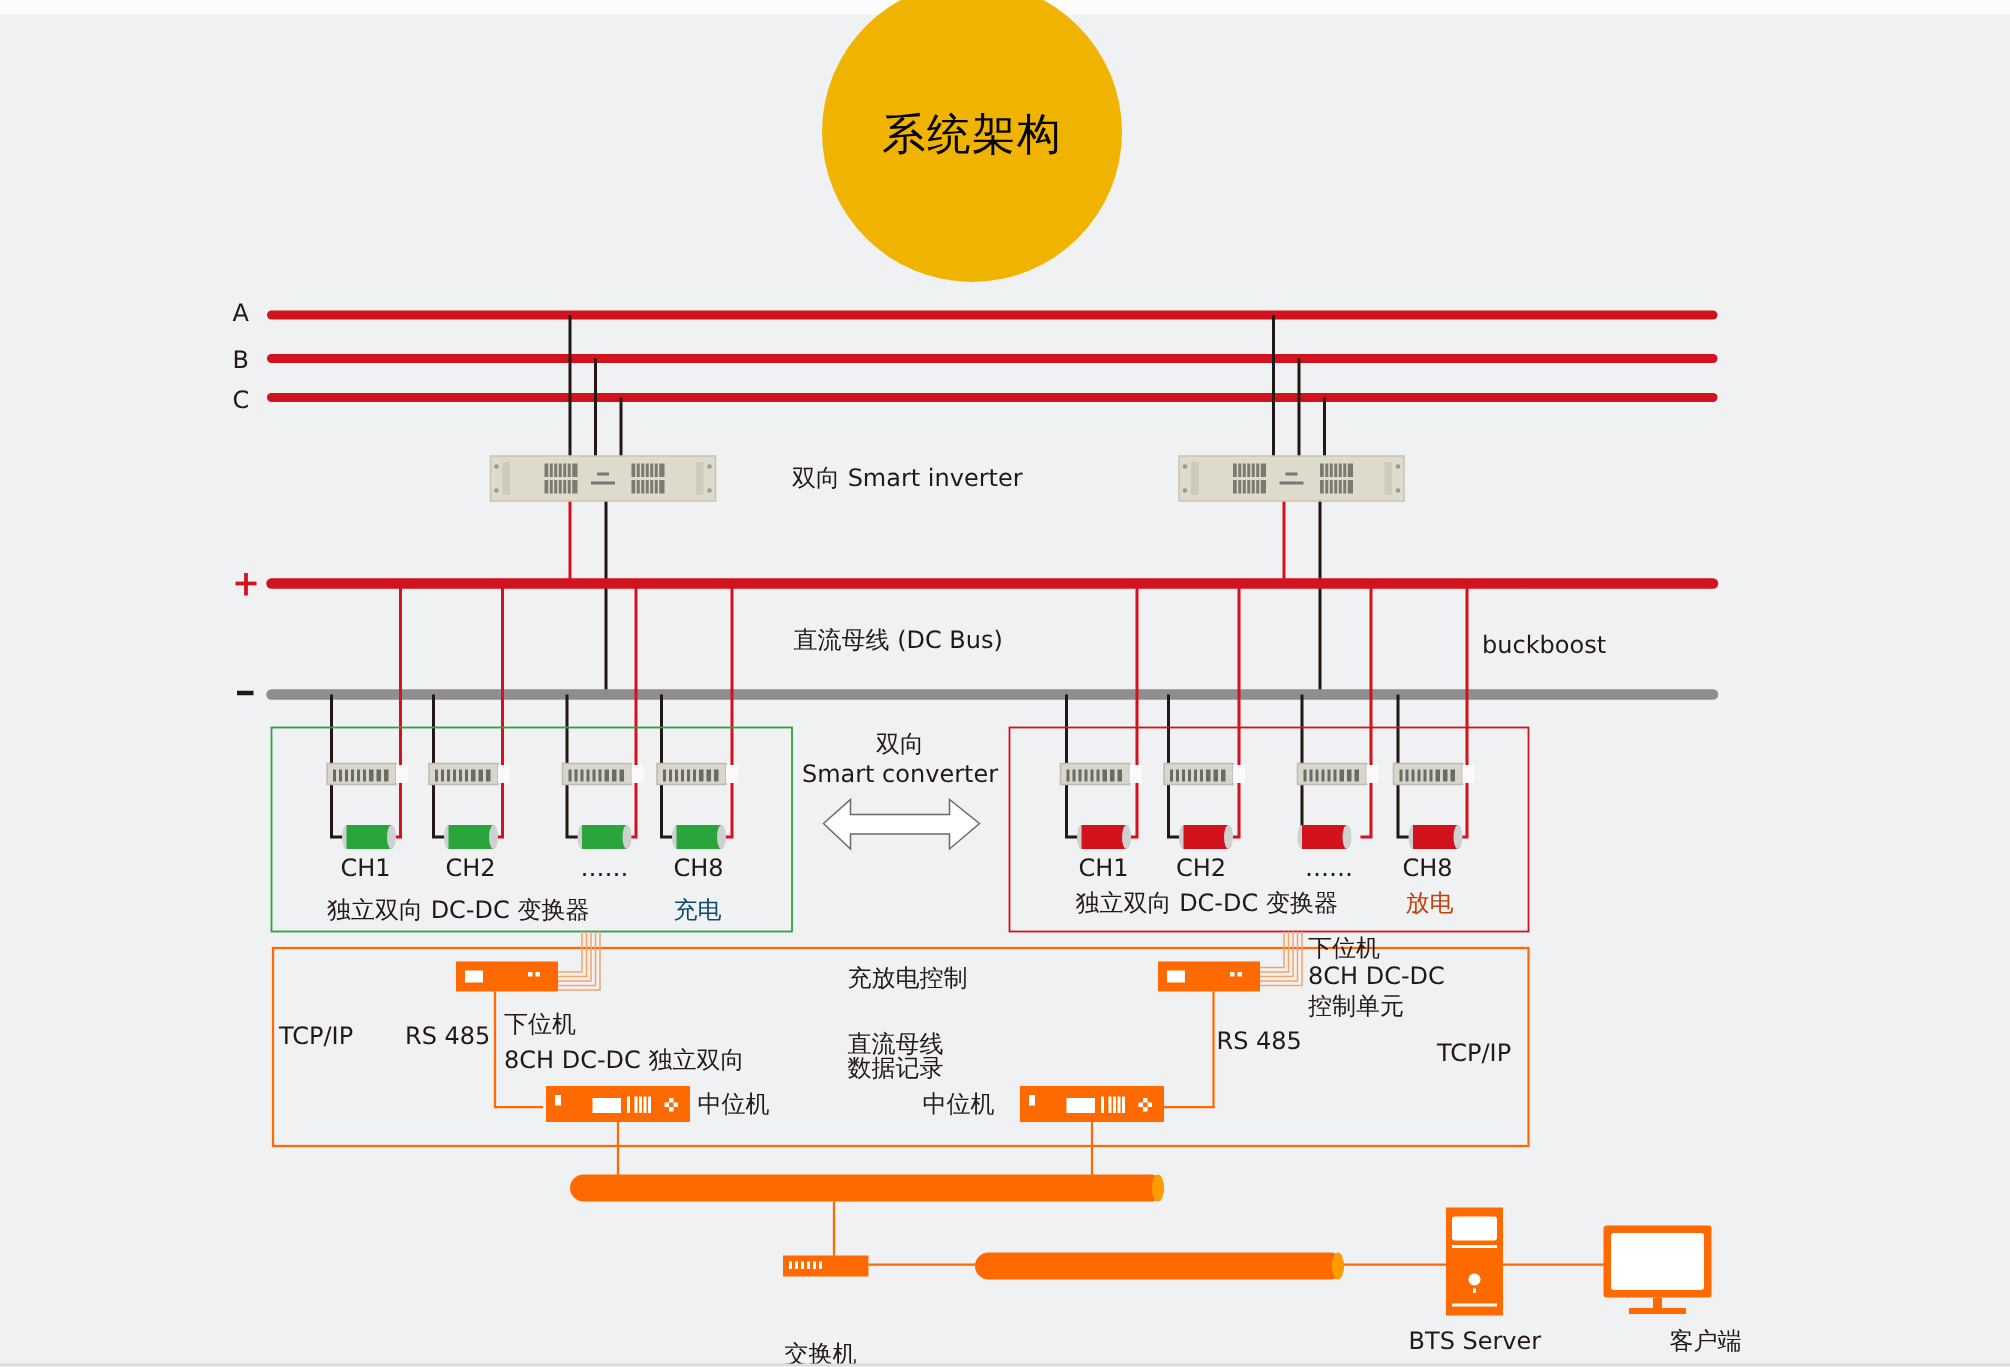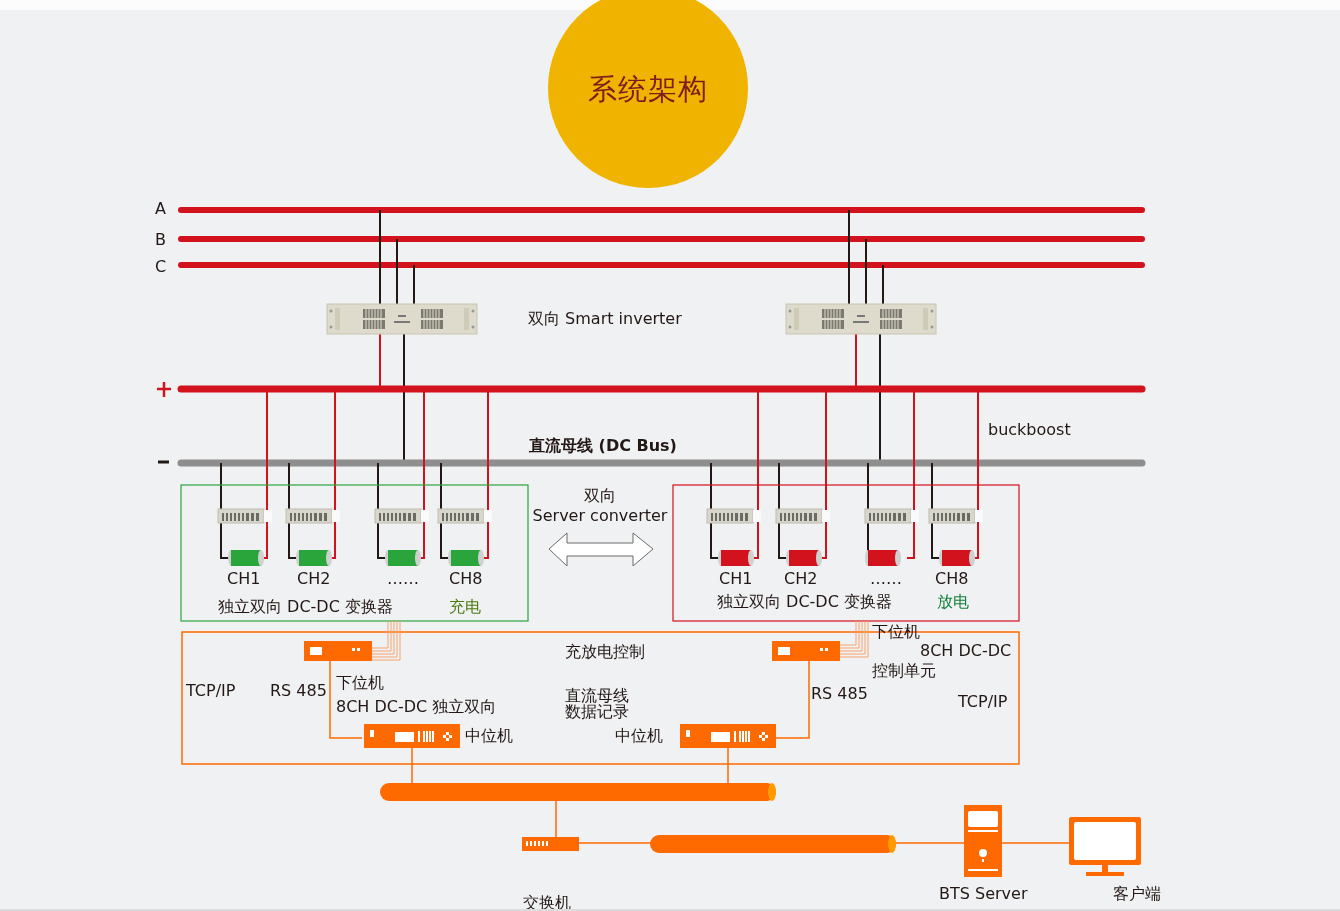--- a/index.html
+++ b/index.html
@@ -4,23 +4,23 @@
 <style>
   html, body { margin:0; padding:0; }
   body { width:1340px; height:911px; background:#f0f1f3; position:relative; overflow:hidden;
          font-family:"DejaVu Sans","Liberation Sans",sans-serif; color:#231815; }
   .topstrip { position:absolute; left:0; top:0; width:1340px; height:10px; background:#fcfcfc; }
   .bottomline { position:absolute; left:0; top:909px; width:1340px; height:2px; background:#dcdcdc; }
   svg { position:absolute; left:0; top:0; }
   .lbl { position:absolute; white-space:nowrap; font-size:16px; line-height:20px; }
   .title-circle { position:absolute; left:548px; top:-12px; width:200px; height:200px; border-radius:50%;
                   background:#f0b400; display:flex; align-items:center; justify-content:center; }
-  .title-text { color:#7f1d1d; font-size:29px; letter-spacing:1px; margin-top:4px; }
-  .green { color:#4d7c0f; }
-  .red { color:#15803d; }
+  .title-text { color:#000000; font-size:29px; letter-spacing:1px; margin-top:4px; }
+  .green { color:#0c4a6e; }
+  .red { color:#c2410c; }
   .center { text-align:center; }
 </style>
 </head>
 <body>
 
 <div class="topstrip"></div>
 
 <svg width="1340" height="911">
   <defs>
     <g id="inverter">
@@ -246,25 +246,25 @@
 
 <div class="title-circle">
   <span class="title-text">系统架构</span>
 </div>
 
 <span class="lbl" style="left:155px;top:199px;">A</span>
 <span class="lbl" style="left:155px;top:230px;">B</span>
 <span class="lbl" style="left:155px;top:257px;">C</span>
 
 <span class="lbl" style="left:528px;top:309px;">双向 Smart inverter</span>
-<span class="lbl" style="left:529px;top:436px;font-weight:bold;">直流母线 (DC Bus)</span>
+<span class="lbl" style="left:529px;top:417px;">直流母线 (DC Bus)</span>
 <span class="lbl" style="left:988px;top:420px;">buckboost</span>
 
 <div class="lbl center" style="left:530px;top:486px;width:140px;">双向</div>
-<div class="lbl center" style="left:520px;top:506px;width:160px;">Server converter</div>
+<div class="lbl center" style="left:520px;top:506px;width:160px;">Smart converter</div>
 
 <span class="lbl" style="left:227px;top:569px;">CH1</span>
 <span class="lbl" style="left:297px;top:569px;">CH2</span>
 <span class="lbl" style="left:387px;top:569px;">……</span>
 <span class="lbl" style="left:449px;top:569px;">CH8</span>
 <span class="lbl" style="left:218px;top:597px;">独立双向 DC-DC 变换器</span>
 <span class="lbl green" style="left:449px;top:597px;">充电</span>
 
 <span class="lbl" style="left:719px;top:569px;">CH1</span>
 <span class="lbl" style="left:784px;top:569px;">CH2</span>
@@ -277,21 +277,21 @@
 <span class="lbl" style="left:270px;top:681px;">RS 485</span>
 <span class="lbl" style="left:336px;top:673px;">下位机</span>
 <span class="lbl" style="left:336px;top:697px;">8CH DC-DC 独立双向</span>
 <span class="lbl" style="left:465px;top:726px;">中位机</span>
 
 <span class="lbl" style="left:565px;top:642px;">充放电控制</span>
 <span class="lbl" style="left:565px;top:665px;margin-top:37px;">数据记录</span>
 <span class="lbl" style="left:565px;top:686px;">直流母线</span>
 
 <span class="lbl" style="left:872px;top:622px;">下位机</span>
-<span class="lbl" style="left:920px;top:641px;">8CH  DC-DC</span>
+<span class="lbl" style="left:872px;top:641px;">8CH  DC-DC</span>
 <span class="lbl" style="left:872px;top:661px;">控制单元</span>
 <span class="lbl" style="left:811px;top:684px;">RS 485</span>
 <span class="lbl" style="left:958px;top:692px;">TCP/IP</span>
 <span class="lbl" style="left:615px;top:726px;">中位机</span>
 
 <span class="lbl" style="left:523px;top:853px;margin-top:40px;">交换机</span>
 <span class="lbl" style="left:939px;top:884px;">BTS Server</span>
 <span class="lbl" style="left:1076px;top:884px;margin-left:37px;">客户端</span>
 
 <div class="bottomline"></div>

